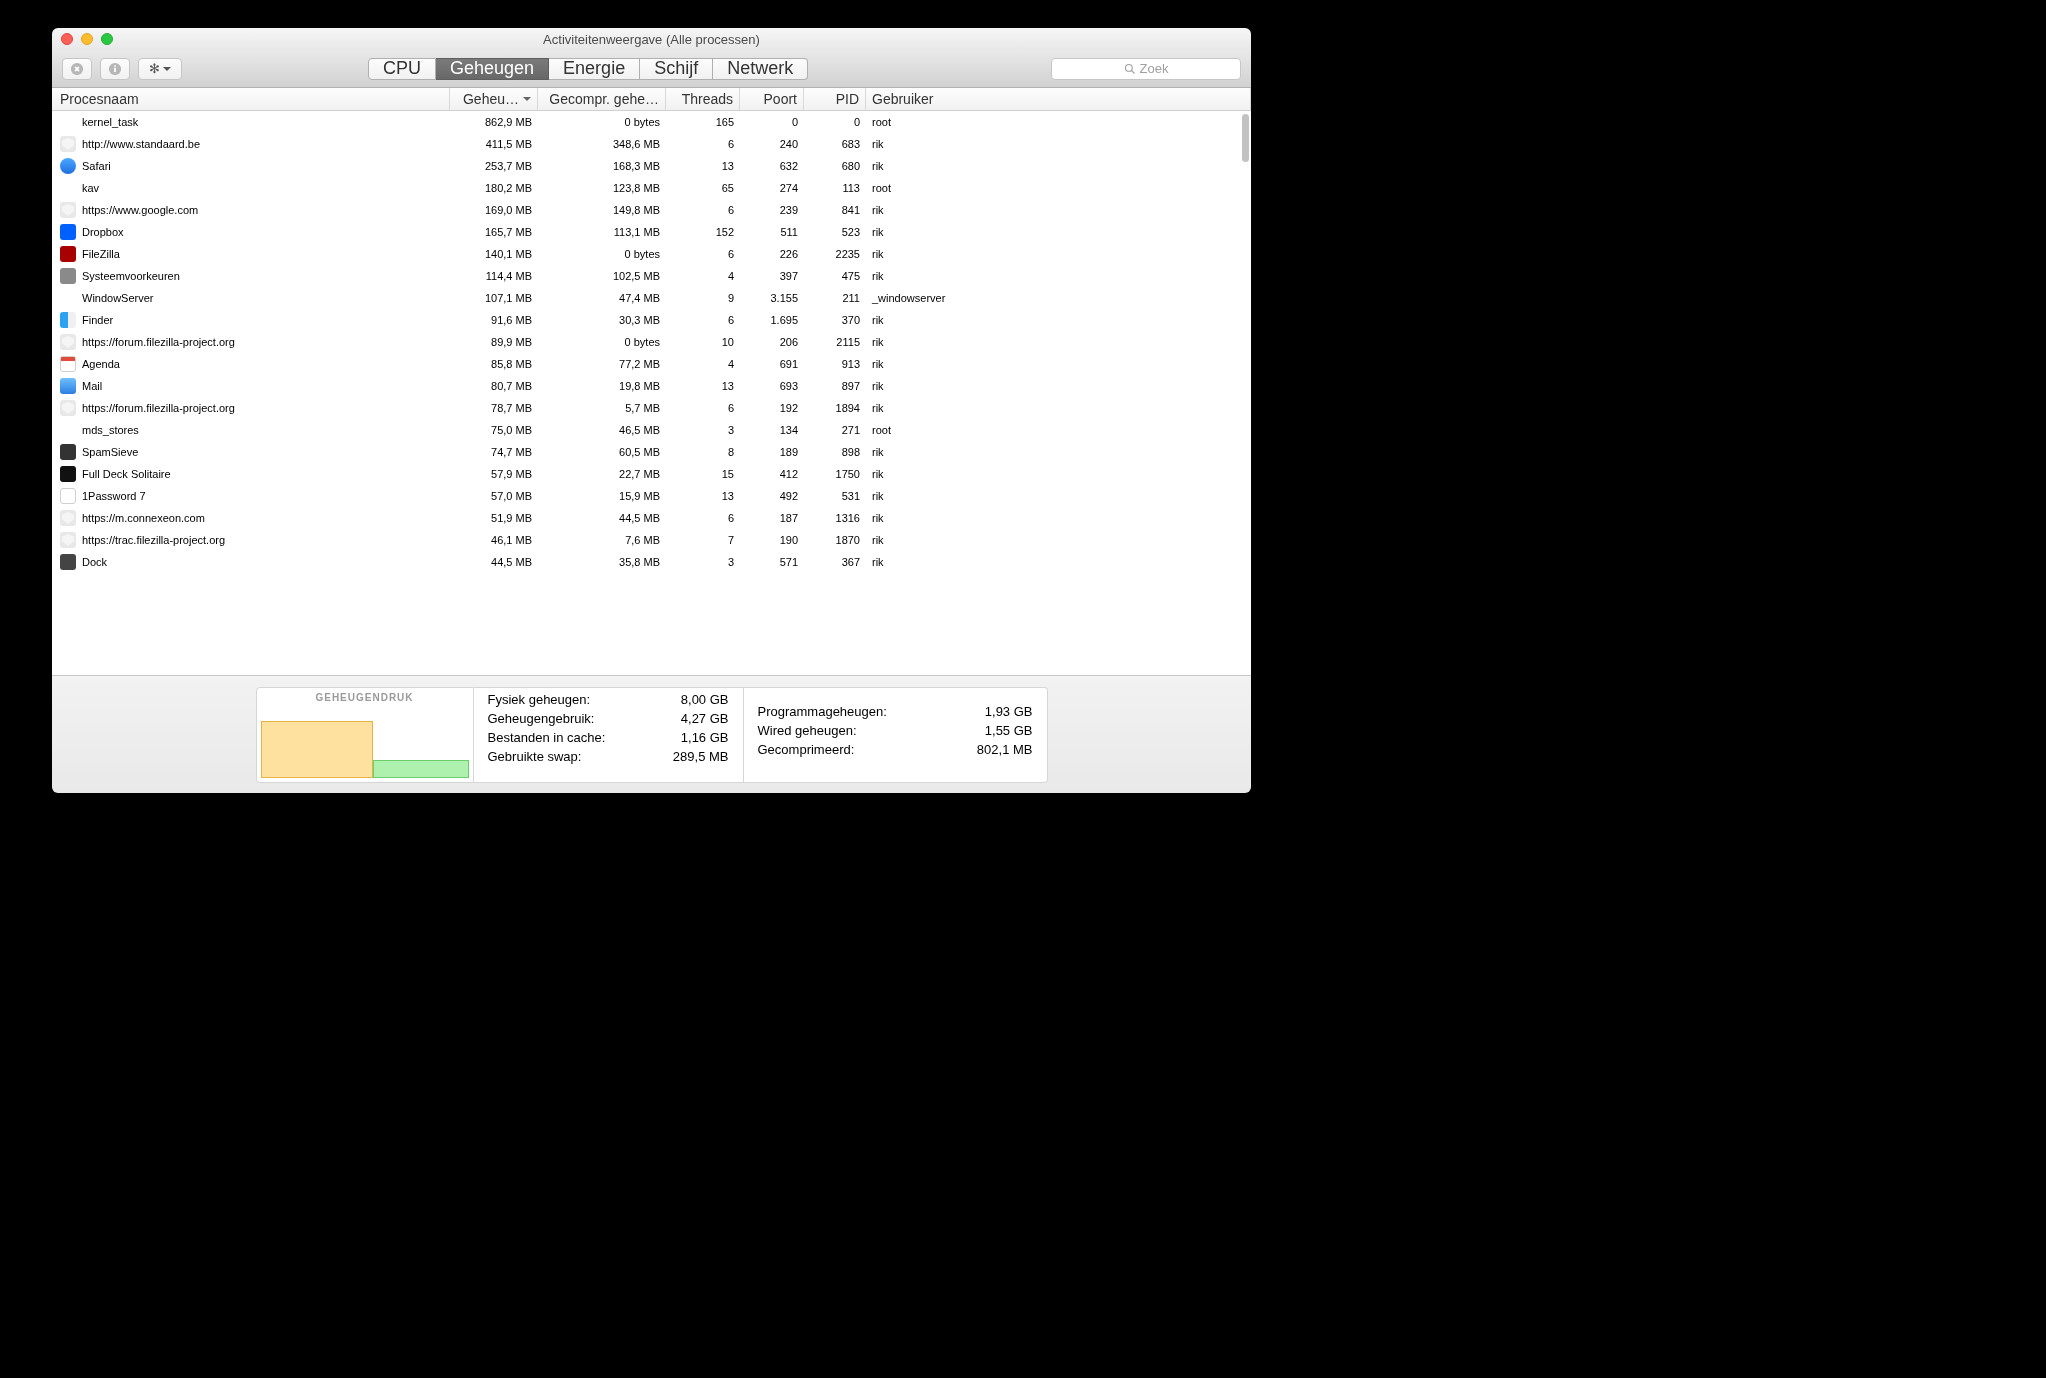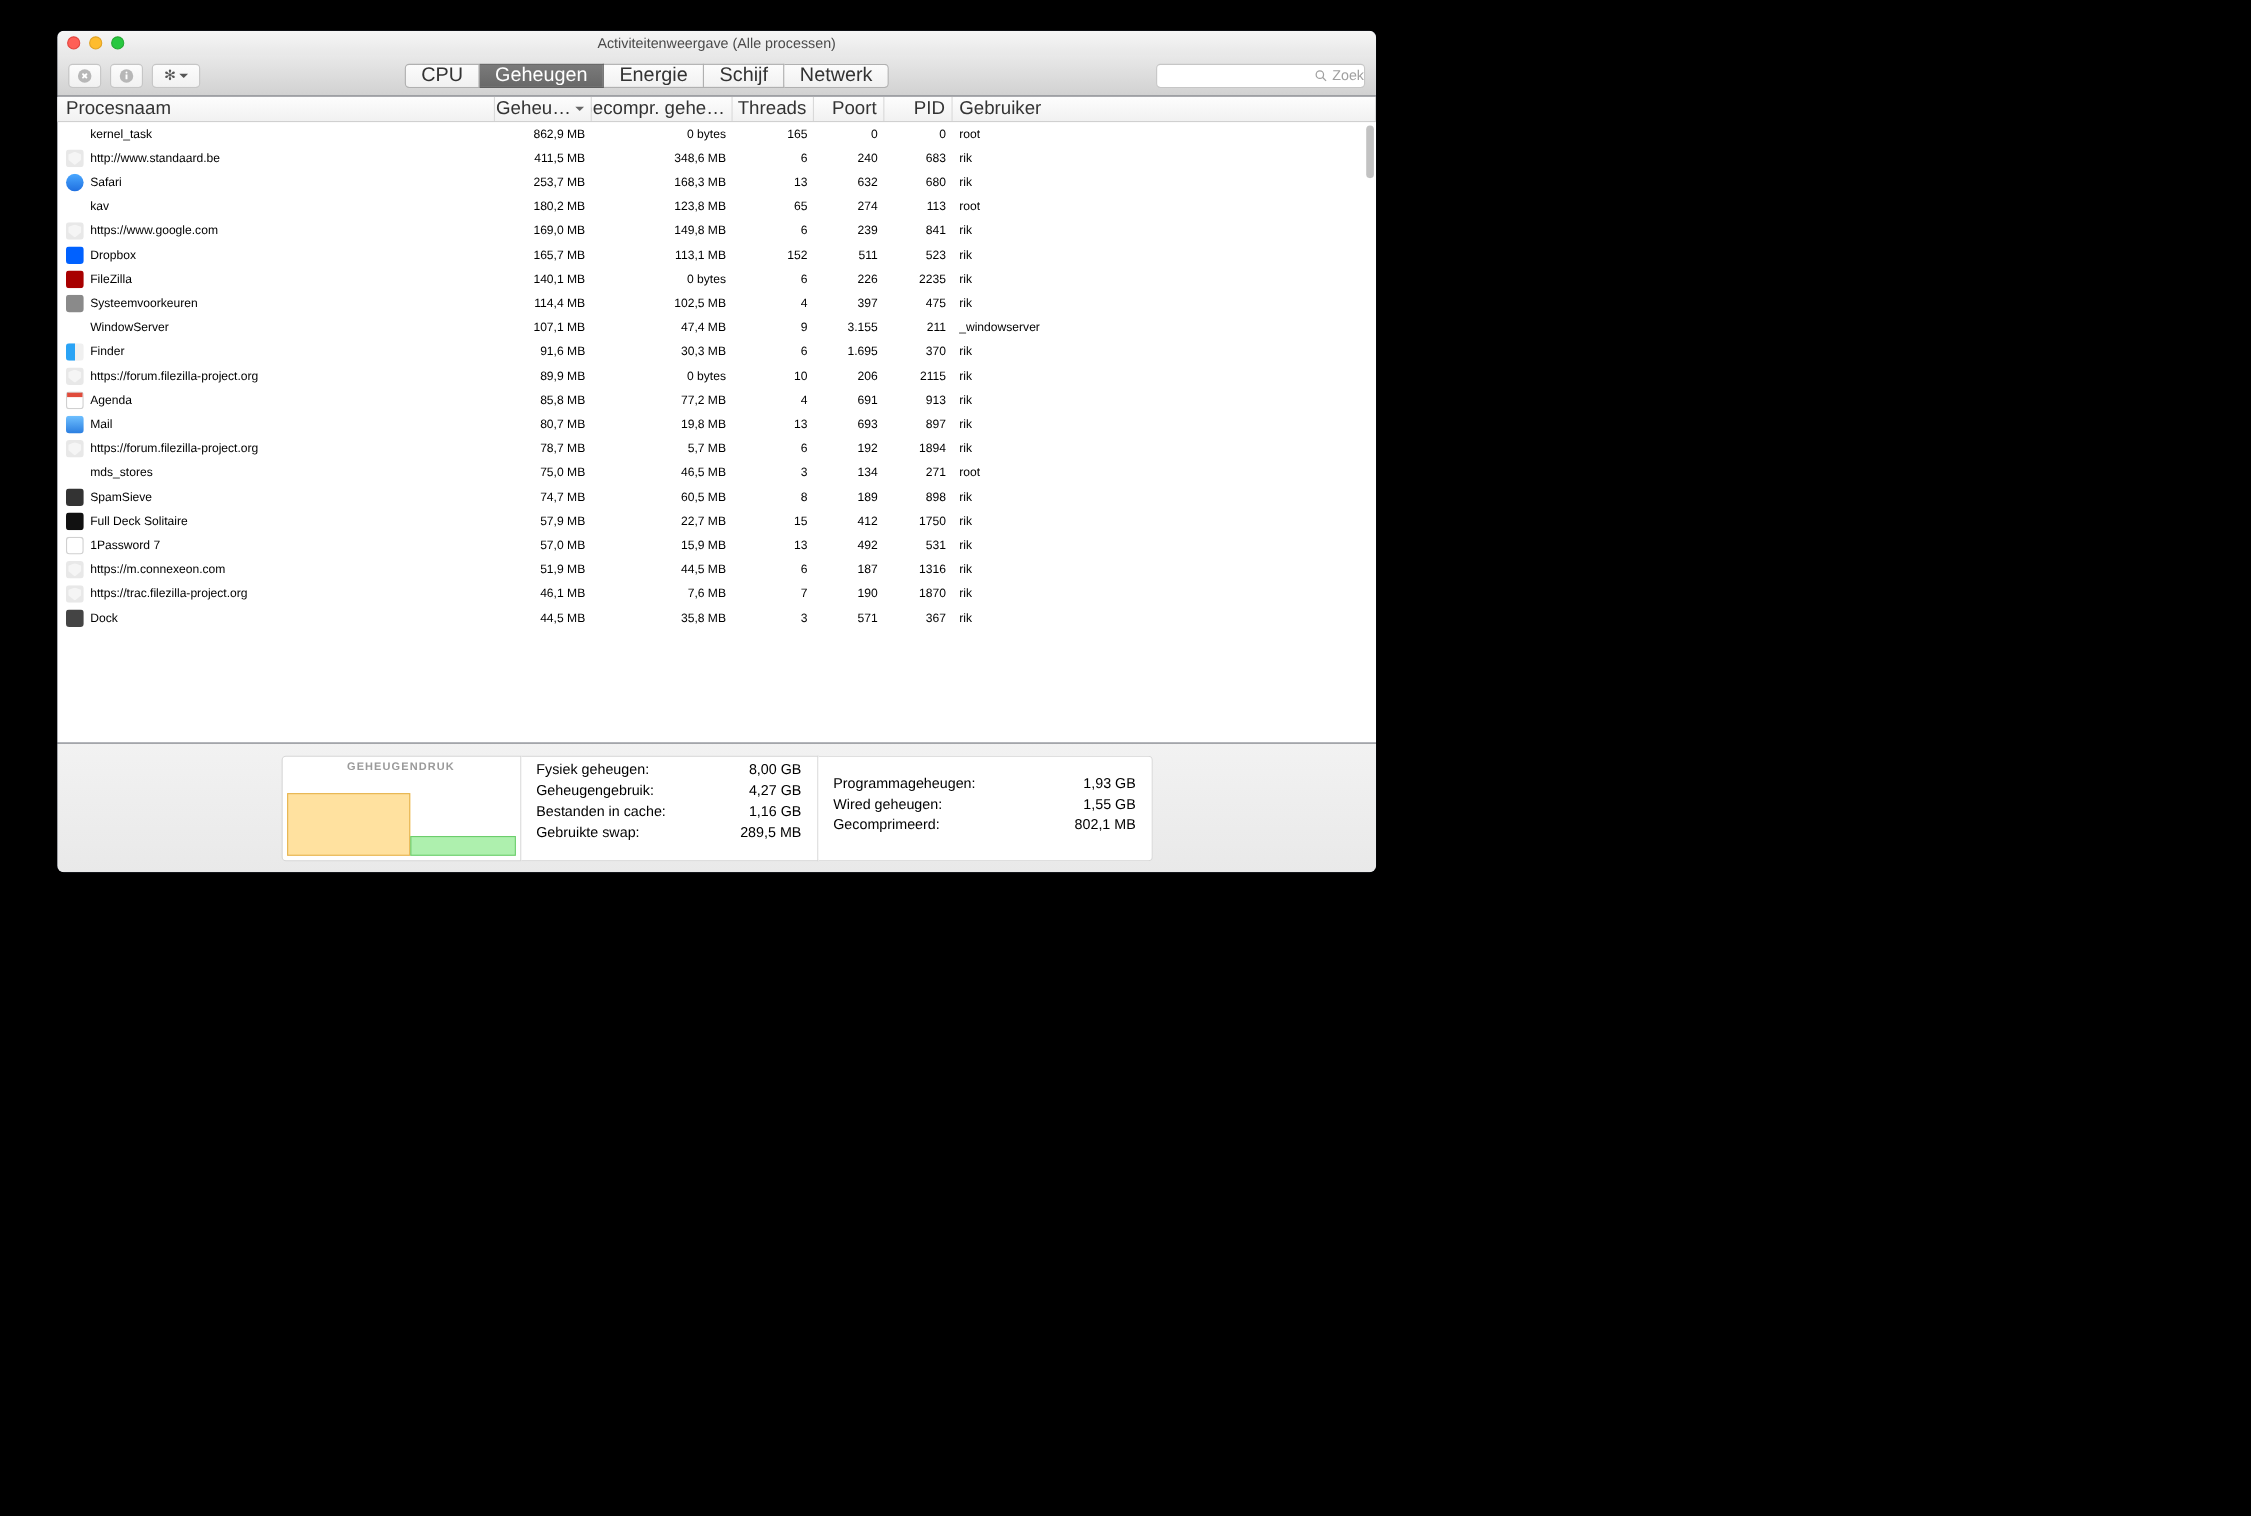--- a/index.html
+++ b/index.html
@@ -67,28 +67,28 @@
     font-size:18px; color:#333;
   }
   .seg .seg-btn:first-child{ border-left:1px solid #b0b0b0; border-radius:4px 0 0 4px;}
   .seg .seg-btn:last-child{ border-radius:0 4px 4px 0;}
   .seg .seg-btn.active{
     background:linear-gradient(#7a7a7a,#686868); color:#fff; border-color:#5e5e5e;
   }
   .search {
     margin-left:auto; height:22px; width:190px;
     background:#fff; border:1px solid #c6c6c6; border-radius:4px;
-    display:flex; align-items:center; justify-content:flex-end; color:#a0a0a0;
+    display:flex; align-items:center; justify-content:center; color:#a0a0a0;
     gap:4px;
   }
   .search svg{width:12px;height:12px;fill:#a0a0a0;}
   .table-wrap{ flex:1; background:#fff; display:flex; flex-direction:column; overflow:hidden; position:relative;}
   .thead{
     display:flex; height:23px; background:linear-gradient(#fdfdfd,#f1f1f1);
-    border-bottom:1px solid #d0d0d0; font-size:17px; color:#333;
+    border-bottom:1px solid #d0d0d0; font-size:14px; color:#333;
   }
   .th{
     border-right:1px solid #d9d9d9; display:flex; align-items:center; padding:0 6px;
     overflow:hidden; white-space:nowrap; text-overflow:ellipsis;
   }
   .th.sort::after{content:""; margin-left:4px; border:4px solid transparent; border-top-color:#666; transform:translateY(2px);}
   .col-name{ width:398px; padding-left:8px !important;}
   .col-mem{ width:88px; justify-content:flex-end;}
   .col-comp{ width:128px; justify-content:flex-end;}
   .col-thr{ width:74px; justify-content:flex-end;}

